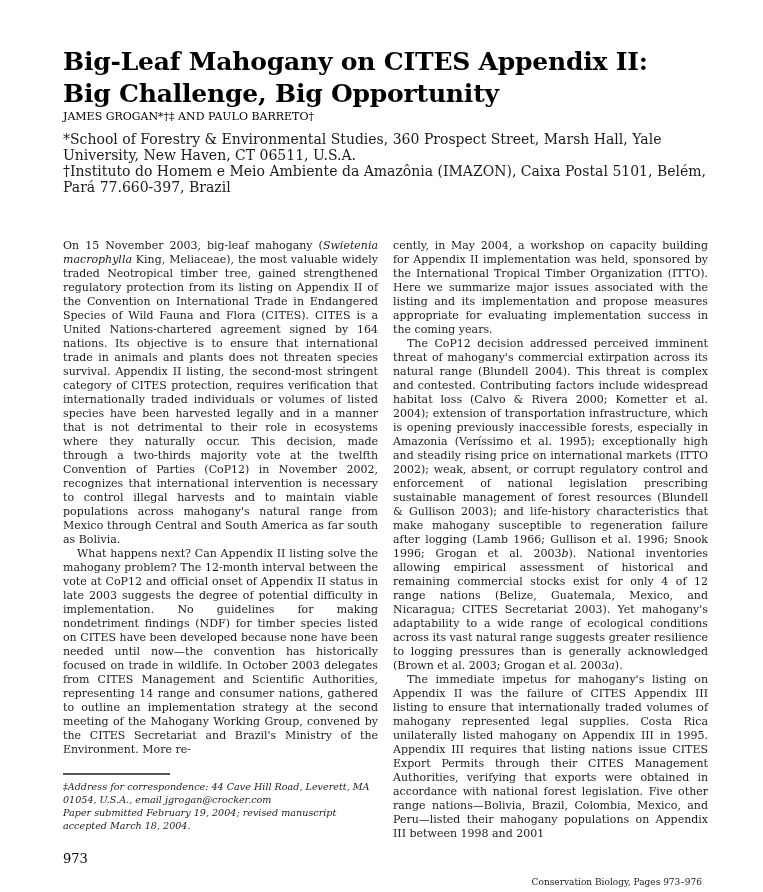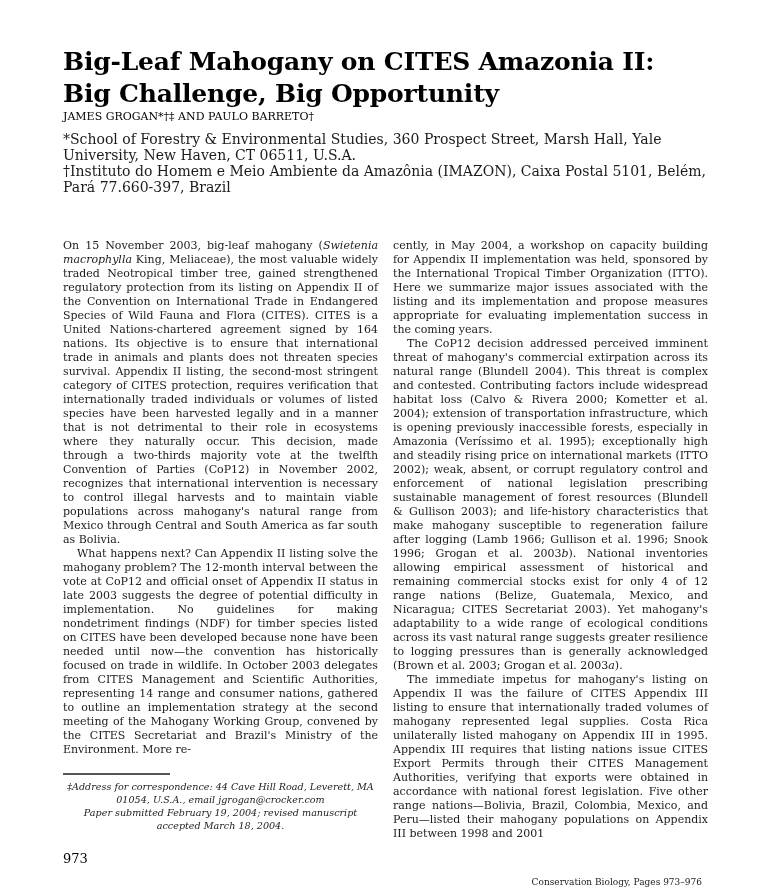--- a/index.html
+++ b/index.html
@@ -43,21 +43,21 @@
     text-align: justify;
   }
   .para { margin: 0; }
   .para.indent { text-indent: 14px; }
   .it { font-style: italic; }
   .footnote {
     margin-top: 16px;
     font-style: italic;
     font-size: 9.6px;
     line-height: 13px;
-    text-align: center;
+    text-align: left;
   }
   .footnote-rule {
     width: 107px;
     height: 0;
     border-top: 2px solid #555;
     margin-bottom: 5px;
   }
   .page-number {
     text-align: left;
     font-size: 13px;
@@ -75,21 +75,21 @@
     text-align: left;
     margin-right: 6px;
   }
 </style>
 </head>
 <body>
 
 <div class="page">
 
   <div class="title">
-    <div>Big-Leaf Mahogany on CITES Amazonia II:</div>
+    <div>Big-Leaf Mahogany on CITES Appendix II:</div>
     <div>Big Challenge, Big Opportunity</div>
   </div>
 
   <div class="byline">JAMES GROGAN*†‡ AND PAULO BARRETO†</div>
 
   <div class="affiliations">
     <div>*School of Forestry &amp; Environmental Studies, 360 Prospect Street, Marsh Hall, Yale University, New Haven, CT 06511, U.S.A.</div>
     <div>†Instituto do Homem e Meio Ambiente da Amazônia (IMAZON), Caixa Postal 5101, Belém, Pará 77.660-397, Brazil</div>
   </div>
 

